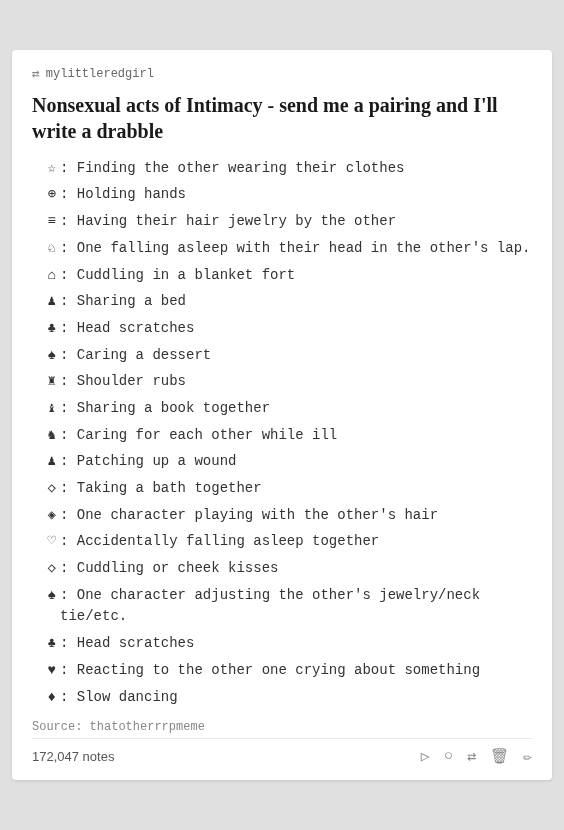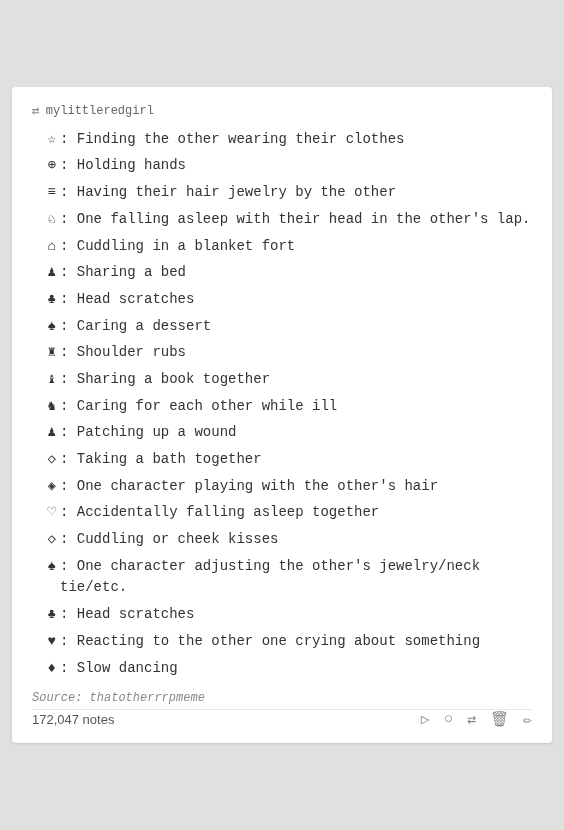--- a/index.html
+++ b/index.html
@@ -53,26 +53,26 @@
       padding-right: 4px;
       font-size: 14px;
     }
     .list-text {
       flex: 1;
     }
     .source {
       font-size: 12px;
       color: #888;
       margin-top: 12px;
-      font-style: italic;
     }
     .footer {
       display: flex;
       align-items: center;
       border-top: 1px solid #e8e8e8;
+      padding-top: 8px;
       margin-top: 4px;
     }
     .notes-count {
       font-size: 13px;
       color: #555;
       flex: 1;
       font-family: Arial, sans-serif;
     }
     .footer-icons {
       display: flex;
@@ -88,20 +88,21 @@
 </head>
 <body>
 
 <div class="card">
 
   <div class="reblog-header">
     <span class="reblog-icon">⇄</span>
     <span>mylittleredgirl</span>
   </div>
 
+  <div class="post-title">Nonsexual acts of Intimacy - send me a pairing and I'll write a drabble</div>
 
   <div id="items-container">
       <div class="list-item">
         <span class="list-icon">☆</span>
         <span class="list-text">: Finding the other wearing their clothes</span>
       </div>
       <div class="list-item">
         <span class="list-icon">⊕</span>
         <span class="list-text">: Holding hands</span>
       </div>

